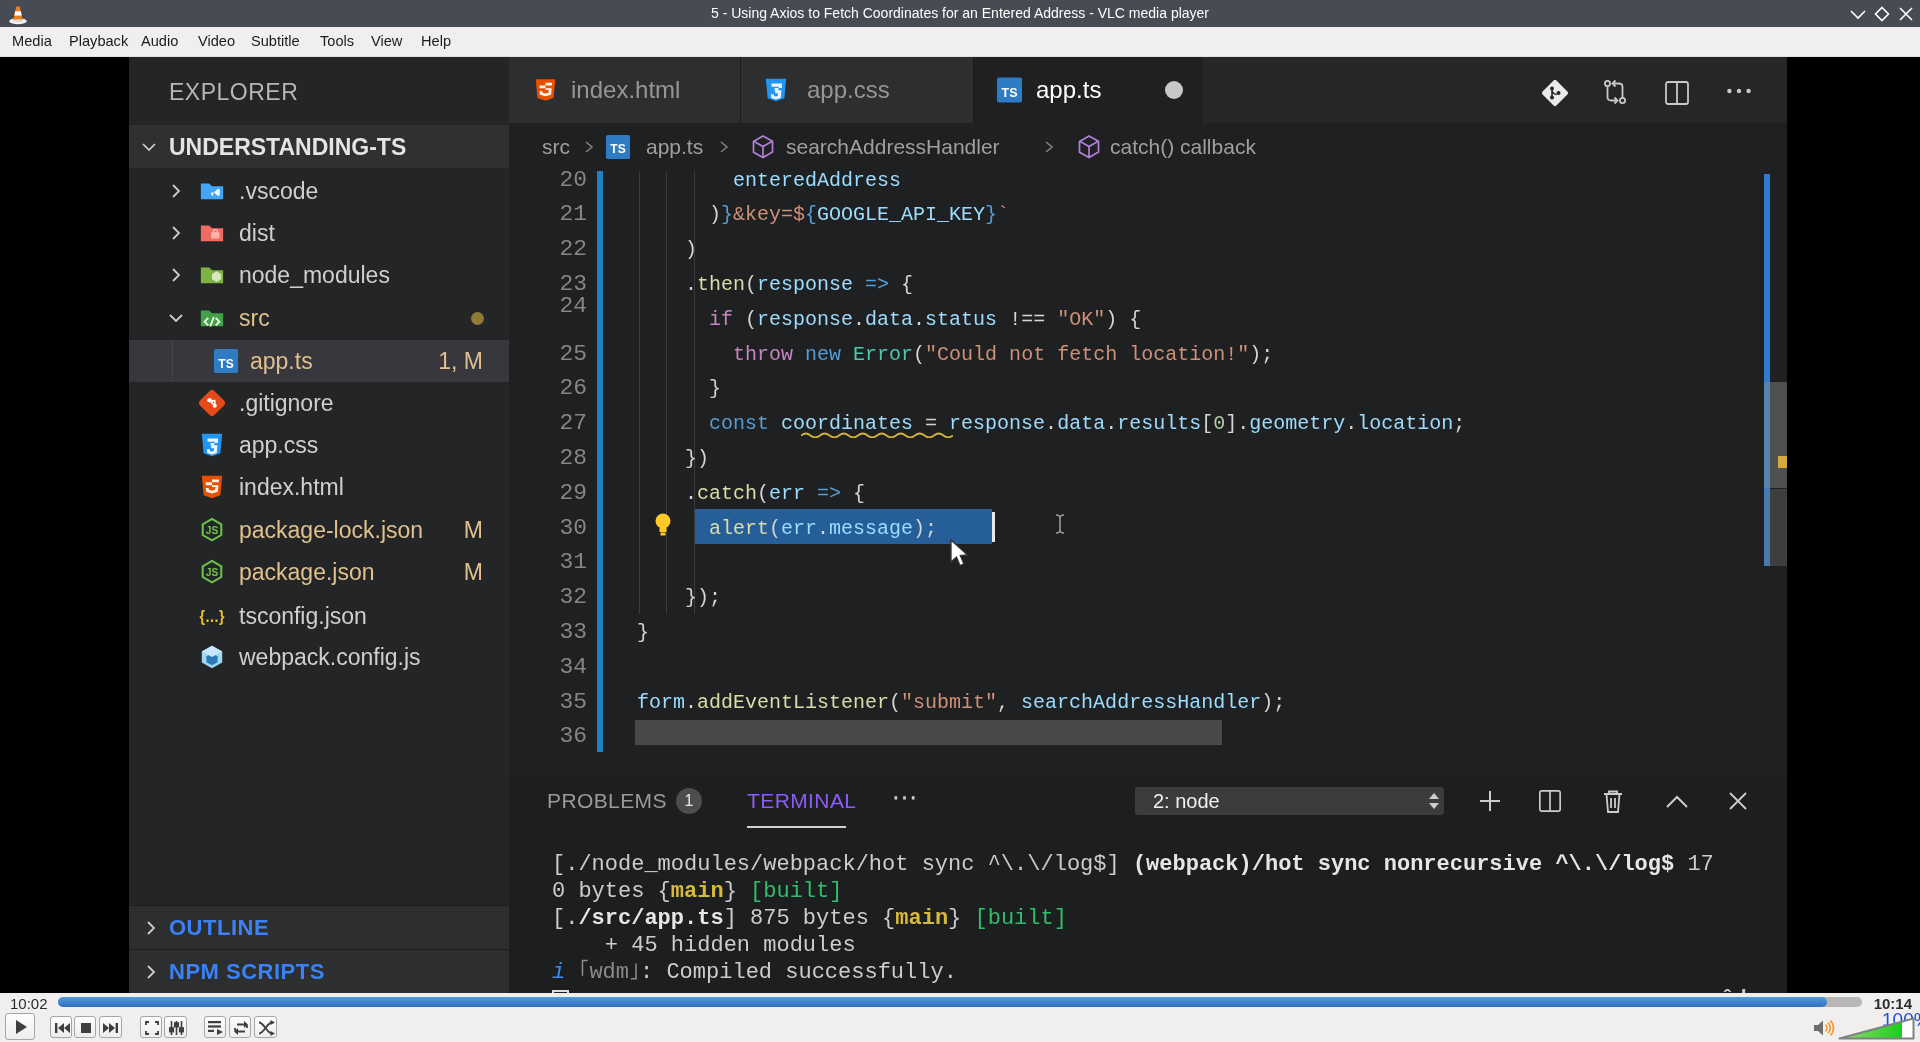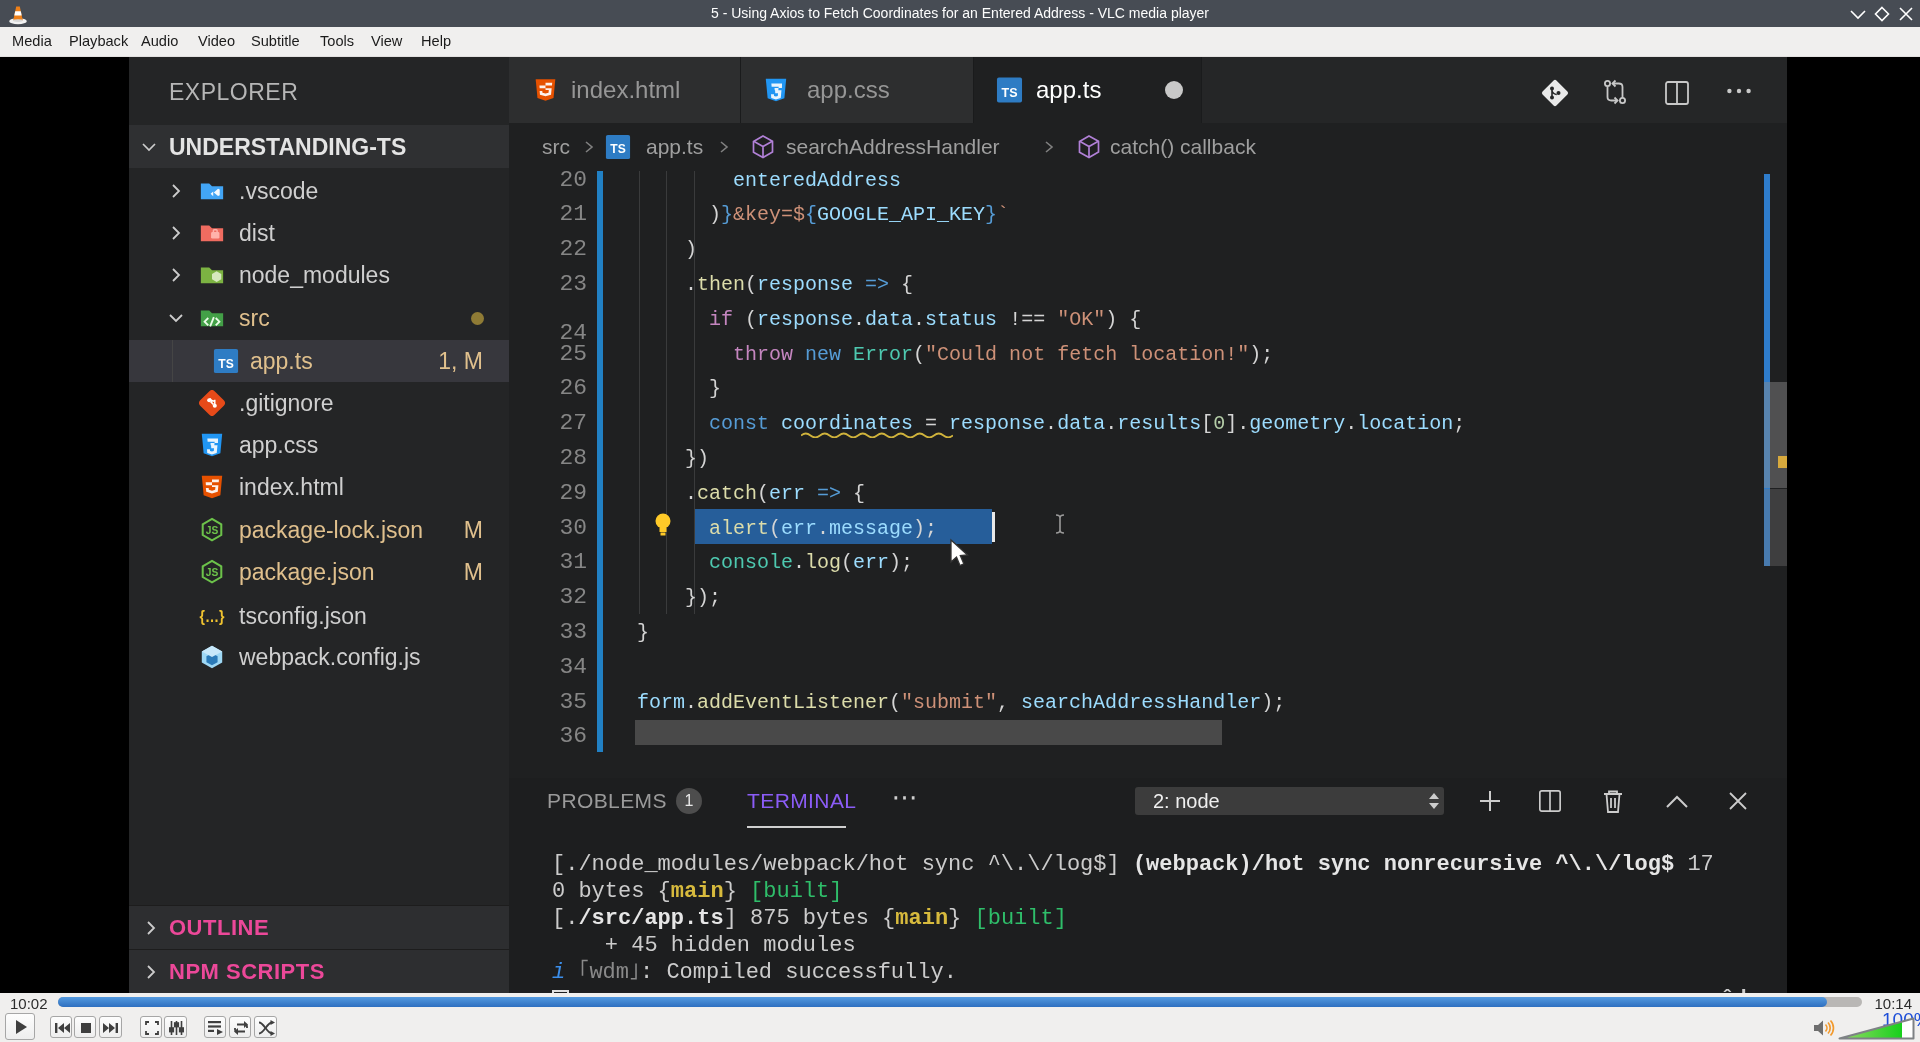--- a/index.html
+++ b/index.html
@@ -8,36 +8,36 @@
 
 #titlebar{position:absolute;left:0;top:0;width:1920px;height:27px;background:#474c54;}
 #titlebar .title{position:absolute;left:0;right:0;top:0;height:27px;line-height:27px;text-align:center;color:#fdfdfd;font-size:14px;}
 #menubar{position:absolute;left:0;top:27px;width:1920px;height:30px;background:#f0efee;border-bottom:1px solid #e2e0df;box-sizing:border-box;}
 .mitem{position:absolute;top:0;height:30px;line-height:29px;color:#1b1b1b;font-size:14.6px;}
 #stage{position:absolute;left:0;top:57px;width:1920px;height:936px;background:#000;}
 #video{position:absolute;left:129px;top:0;width:1658px;height:936px;background:#1f2021;overflow:hidden;font-family:"Liberation Sans",sans-serif;}
 #controls{position:absolute;left:0;top:993px;width:1920px;height:49px;background:#f0efee;}
 
 #timeL{position:absolute;left:10px;top:2px;font-size:15px;color:#2c2c2c;}
-#timeR{position:absolute;right:8px;top:2px;font-size:15px;color:#2c2c2c;}
+#timeR{position:absolute;right:8px;top:2px;font-size:15px;color:#2c2c2c;font-weight:bold;}
 #track{position:absolute;left:58px;top:4px;width:1804px;height:10px;border-radius:5px;background:#b9b7b5;}
 #prog{position:absolute;left:0;top:0;width:1769px;height:10px;border-radius:5px;background:linear-gradient(#549adf,#2e6fc0);}
 
 .vbtn{position:absolute;box-sizing:border-box;border:1px solid #a6a6a6;border-radius:3px;background:linear-gradient(#fdfdfd,#eeeeee);}
 
 #sidebar{position:absolute;left:0;top:0;width:380px;height:936px;background:#242526;}
 #sbhead{position:absolute;left:0;top:68px;width:380px;height:43px;background:#2f3032;}
 .row{position:absolute;left:0;width:380px;height:42px;}
 .rlabel{position:absolute;top:50%;transform:translateY(-50%);font-size:23px;color:#cfcfcf;white-space:nowrap;}
 .gold{color:#e0c08d;}
 .chev{position:absolute;width:16px;height:16px;top:50%;transform:translateY(-50%);}
 .ficon{position:absolute;width:26px;height:26px;top:50%;transform:translateY(-50%);}
 .badge{position:absolute;right:26px;top:50%;transform:translateY(-50%);font-size:23px;color:#e0c08d;}
 #secOutline,#secNpm{position:absolute;left:0;width:380px;height:44px;background:#2d2e30;border-top:1px solid #1d1d1d;box-sizing:border-box;}
-.sechead{position:absolute;left:40px;top:50%;transform:translateY(-50%);font-size:22px;font-weight:bold;color:#ec4899;letter-spacing:0.5px;}
+.sechead{position:absolute;left:40px;top:50%;transform:translateY(-50%);font-size:22px;font-weight:bold;color:#3b82f6;letter-spacing:0.5px;}
 
 #main{position:absolute;left:380px;top:0;width:1278px;height:936px;background:#1f2021;}
 #tabbar{position:absolute;left:0;top:0;width:1278px;height:66px;background:#252627;}
 .tab{position:absolute;top:0;height:66px;background:#2d2e2f;border-right:1px solid #1a1b1c;box-sizing:border-box;}
 .tab .tlabel{position:absolute;top:33px;transform:translateY(-50%);font-size:24px;color:#969696;white-space:nowrap;}
 .tab.active{background:#1f2021;}
 .tab.active .tlabel{color:#ffffff;}
 .ticon{position:absolute;top:33px;transform:translateY(-50%);}
 #breadcrumbs{position:absolute;left:0;top:66px;width:1278px;height:48px;background:#1f2021;color:#9f9f9f;font-size:21px;}
 .bc{position:absolute;top:24px;transform:translateY(-50%);white-space:nowrap;}
@@ -306,36 +306,35 @@
     </div>
     <div id="editor">
       <div class="lnum" style="top:-8.5px">20</div>
       <div class="cline" style="top:-8.5px">        <span class="vb">enteredAddress</span></div>
       <div class="lnum" style="top:26.3px">21</div>
       <div class="cline" style="top:26.3px">      )<span class="kb">}</span><span class="st">&amp;key=$</span><span class="kb">{</span><span class="vb">GOOGLE_API_KEY</span><span class="kb">}</span><span class="st">`</span></div>
       <div class="lnum" style="top:61.1px">22</div>
       <div class="cline" style="top:61.1px">    )</div>
       <div class="lnum" style="top:95.9px">23</div>
       <div class="cline" style="top:95.9px">    .<span class="fy">then</span>(<span class="vb">response</span> <span class="kb">=&gt;</span> {</div>
-      <div class="lnum" style="top:145px">24</div>
+      <div class="lnum" style="top:118px">24</div>
       <div class="cline" style="top:130.7px">      <span class="kp">if</span> (<span class="vb">response</span>.<span class="vb">data</span>.<span class="vb">status</span> !== <span class="st">"OK"</span>) {</div>
       <div class="lnum" style="top:165.5px">25</div>
       <div class="cline" style="top:165.5px">        <span class="kp">throw</span> <span class="kb">new</span> <span class="tl">Error</span>(<span class="st">"Could not fetch location!"</span>);</div>
       <div class="lnum" style="top:200.3px">26</div>
       <div class="cline" style="top:200.3px">      }</div>
       <div class="lnum" style="top:235.1px">27</div>
       <div class="cline" style="top:235.1px">      <span class="kb">const</span> <span class="vb" id="coord">coordinates</span> = <span class="vb">response</span>.<span class="vb">data</span>.<span class="vb">results</span>[<span class="nm">0</span>].<span class="vb">geometry</span>.<span class="vb">location</span>;</div>
       <div class="lnum" style="top:269.9px">28</div>
       <div class="cline" style="top:269.9px">    })</div>
       <div class="lnum" style="top:304.7px">29</div>
       <div class="cline" style="top:304.7px">    .<span class="fy">catch</span>(<span class="vb">err</span> <span class="kb">=&gt;</span> {</div>
       <div class="lnum" style="top:339.5px">30</div>
       <div class="cline" style="top:339.5px">      <span class="fy">alert</span>(<span class="vb">err</span>.<span class="vb">message</span>);</div>
       <div class="lnum" style="top:374.3px">31</div>
-      <div class="cline" style="top:374.3px">      <span class="tl">console</span>.<span class="fy">log</span>(<span class="vb">err</span>);</div>
       <div class="lnum" style="top:409.1px">32</div>
       <div class="cline" style="top:409.1px">    });</div>
       <div class="lnum" style="top:443.9px">33</div>
       <div class="cline" style="top:443.9px">}</div>
       <div class="lnum" style="top:478.7px">34</div>
       <div class="lnum" style="top:513.5px">35</div>
       <div class="cline" style="top:513.5px"><span class="vb">form</span>.<span class="fy">addEventListener</span>(<span class="st">"submit"</span>, <span class="vb">searchAddressHandler</span>);</div>
       <div class="lnum" style="top:548.3px">36</div>
 
       <div class="abs" style="left:186px;top:338px;width:297px;height:35px;background:#265e9a;z-index:0"></div>

